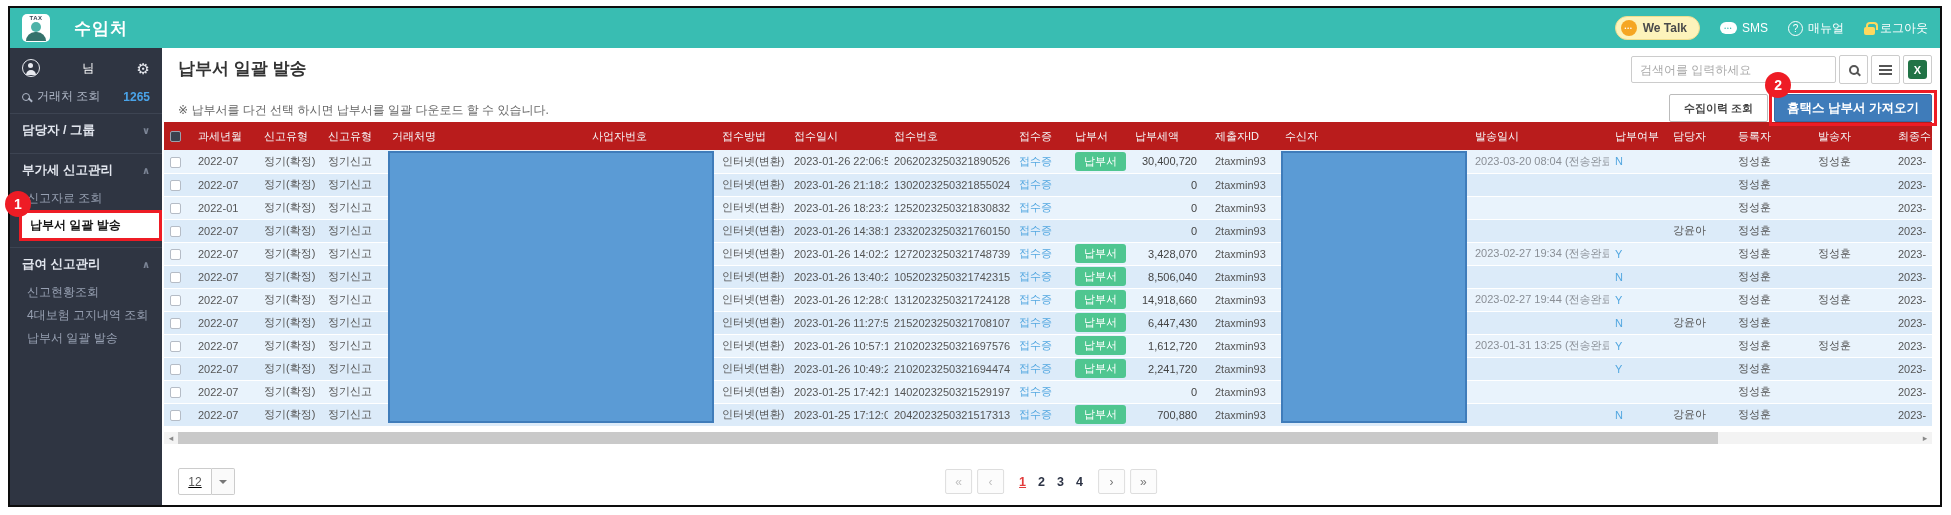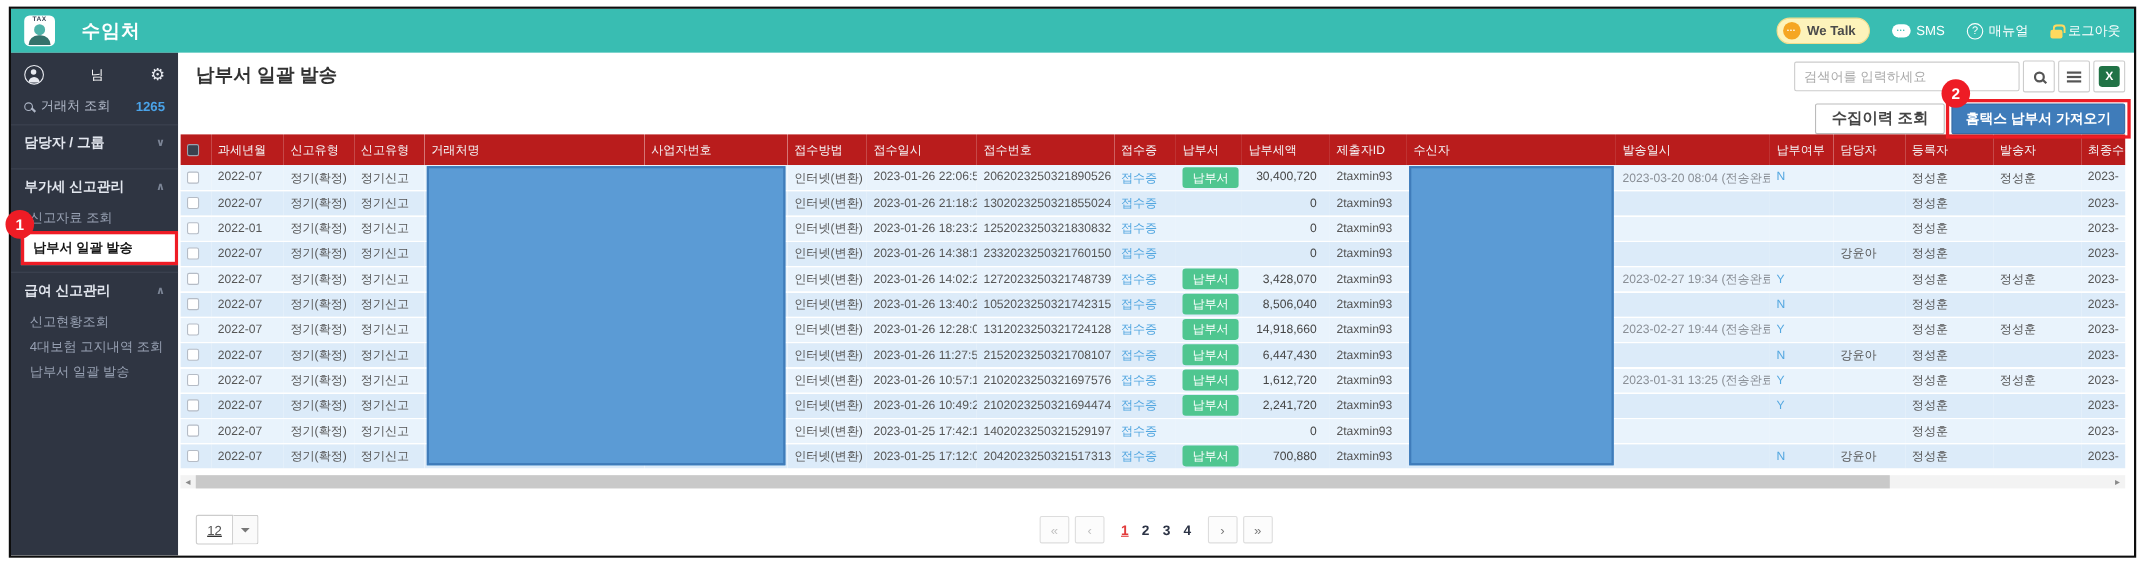--- a/index.html
+++ b/index.html
@@ -68,21 +68,21 @@
               display:flex; align-items:center; justify-content:center; cursor:pointer; }
   .mag-dark { width:10px; height:10px; border:2px solid #555; border-radius:50%; position:relative; }
   .mag-dark::after { content:""; position:absolute; width:5px; height:2px; background:#555; transform:rotate(45deg); right:-4px; bottom:-2px; }
   .list-icon { width:13px; height:2px; background:#555; box-shadow:0 4px 0 #555, 0 8px 0 #555; margin-bottom:8px; }
   .excel-icon { width:19px; height:19px; background:#217346; border-radius:3px; color:#fff; font-size:11px; font-weight:bold;
                 display:flex; align-items:center; justify-content:center; }
   .excel-icon::before { content:"X"; }
   .note-row { position:absolute; left:16px; top:54px; font-size:12px; color:#666; }
   .action-row { position:absolute; right:8px; top:46px; display:flex; gap:6px; }
   .btn-outline { height:28px; padding:0 14px; border:1px solid #bbb; border-radius:2px; background:#fff;
-                 font-size:14px; font-weight:bold; color:#444; cursor:pointer; }
+                 font-size:11px; font-weight:bold; color:#444; cursor:pointer; }
   .btn-primary { height:28px; padding:0 12px; border:1px solid #366ba3; border-radius:2px; background:#3f7cba;
                  color:#fff; font-size:12.5px; font-weight:bold; cursor:pointer; }
 
   
   .table-zone { position:absolute; left:2px; right:8px; top:74px; height:304px; }
   .table-clip { width:100%; height:100%; overflow:hidden; position:relative; }
   table { border-collapse:collapse; table-layout:fixed; width:1848px; }
   thead th { height:28px; background:#b91c1c; color:#f4f5f7; font-size:11px; font-weight:normal;
              text-align:left; padding:0 6px; white-space:nowrap; overflow:hidden; }
   tbody td { height:23px; font-size:11px; color:#555; padding:0 6px; white-space:nowrap; overflow:hidden; }
@@ -204,20 +204,21 @@
             <span class="mag-dark"></span>
           </div>
         <div class="icon-btn">
             <span class="list-icon"></span>
           </div>
         <div class="icon-btn">
             <span class="excel-icon"></span>
           </div>
       </div>
 
+      <div class="note-row">※ 납부서를 다건 선택 하시면 납부서를 일괄 다운로드 할 수 있습니다.</div>
 
       <div class="action-row">
         <button class="btn-outline">수집이력 조회</button>
         <button class="btn-primary">홈택스 납부서 가져오기</button>
       </div>
 
       <div class="table-zone">
         <div class="table-clip">
           <table>
             <colgroup id="tbl-cols">

